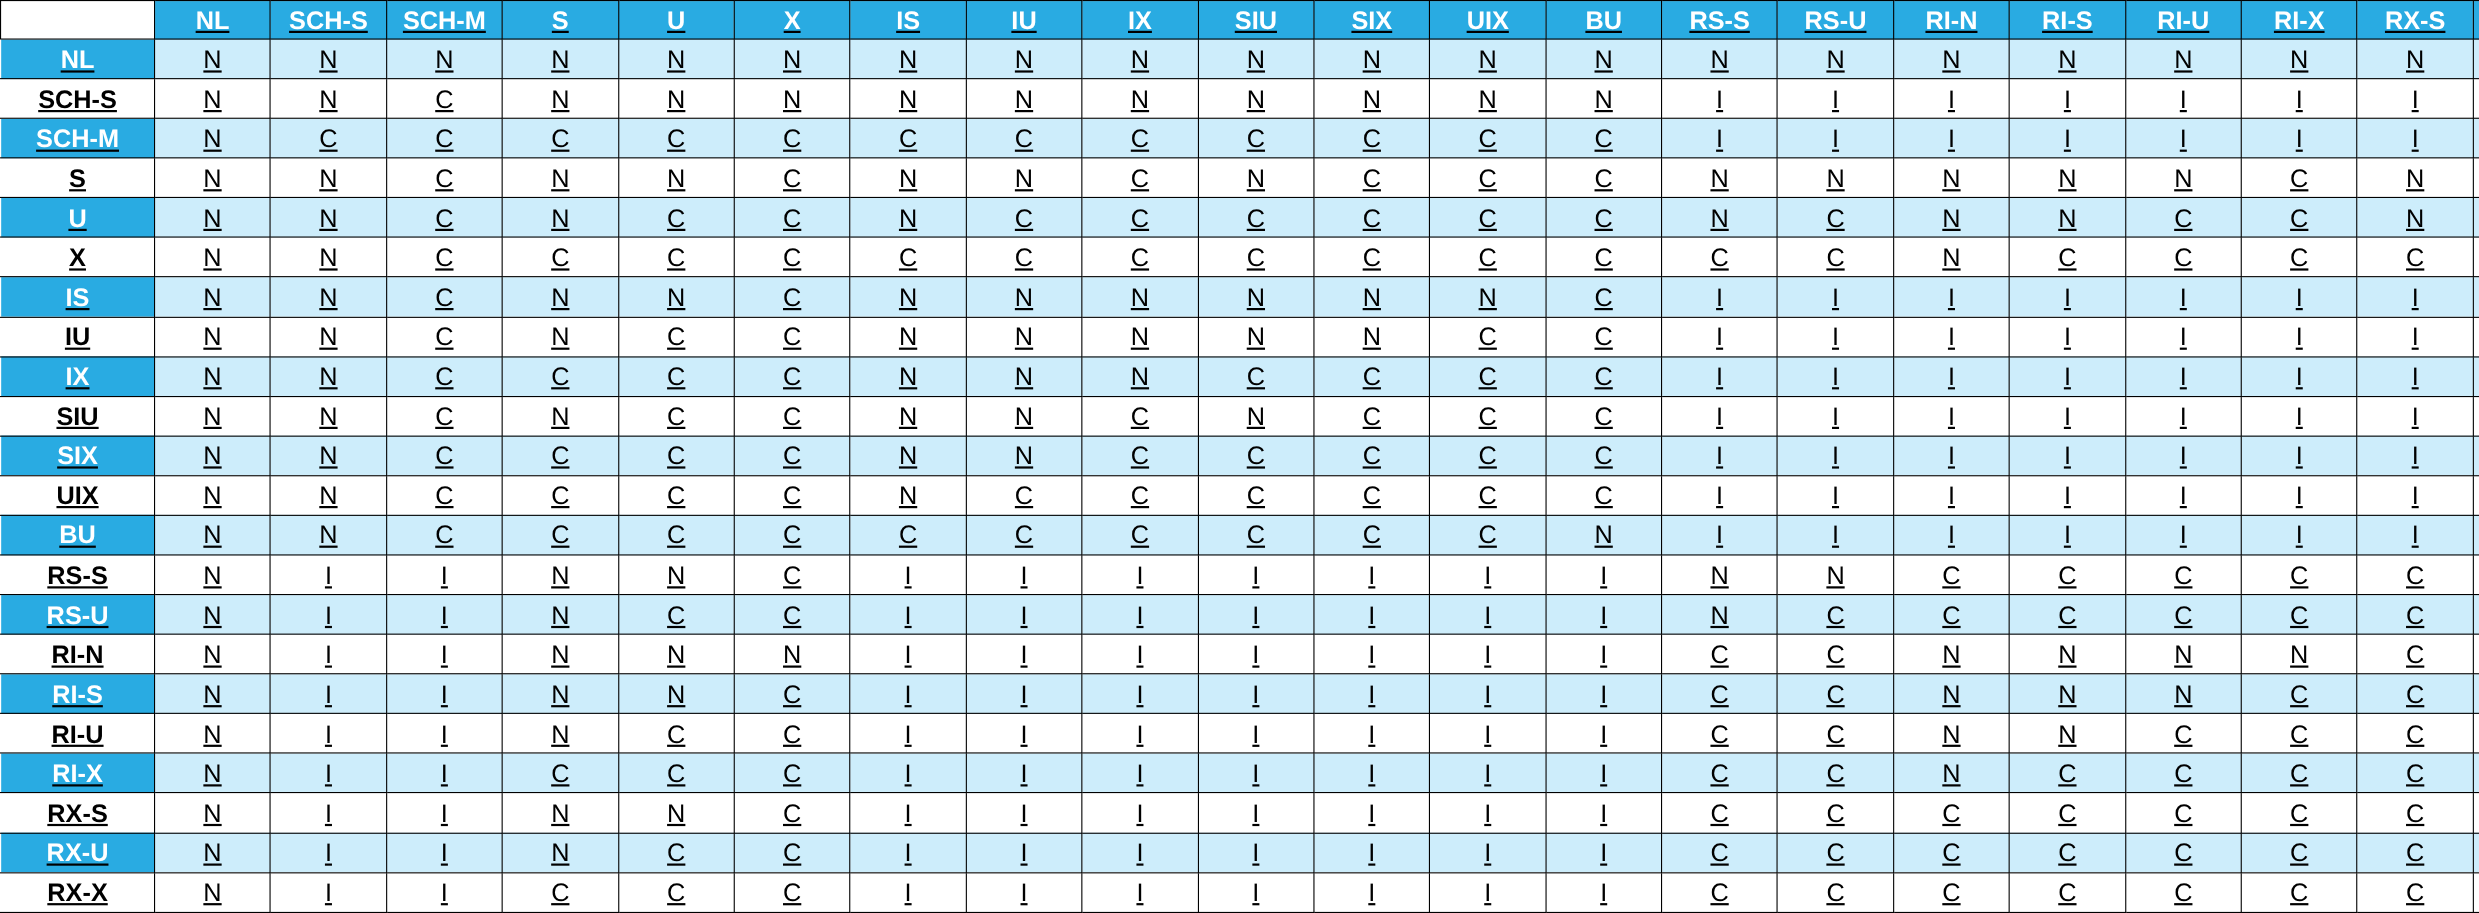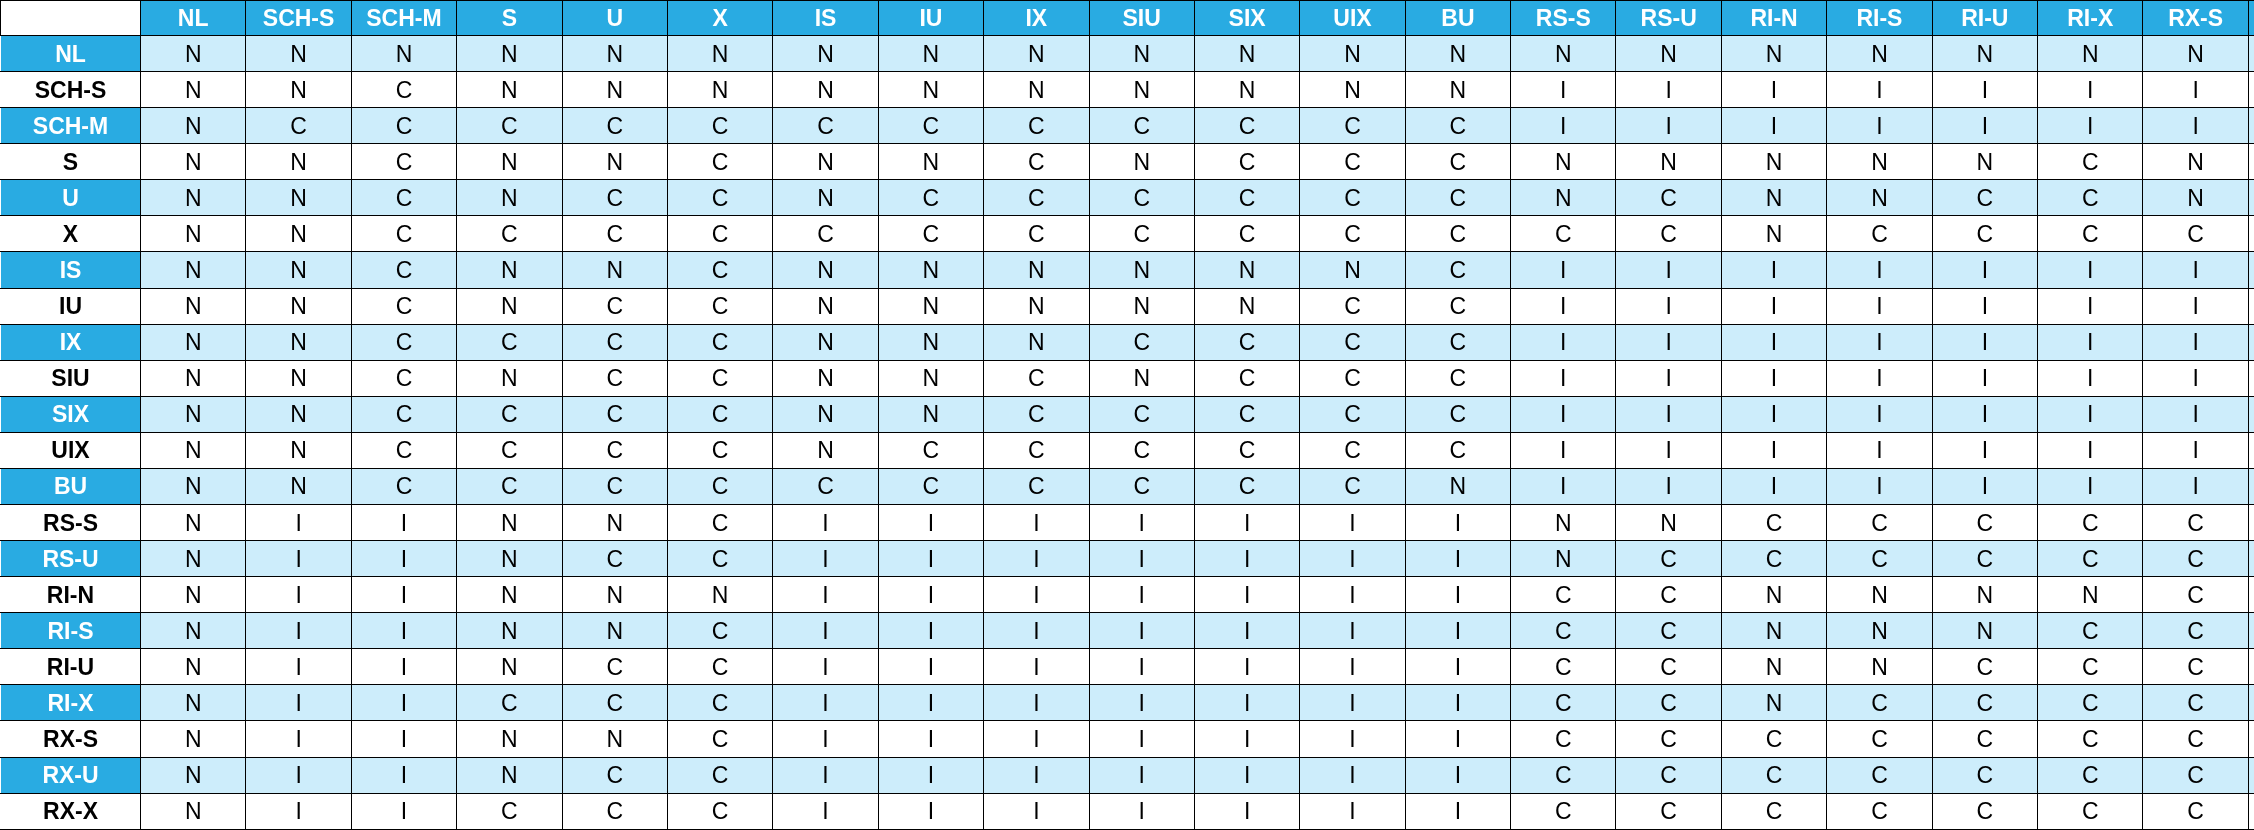--- a/index.html
+++ b/index.html
@@ -10,20 +10,21 @@
   body {
     width: 2254px;
     height: 830px;
     font-family: "Liberation Sans", sans-serif;
     overflow: hidden;
   }
   #matrix-wrap {
     width: 1846px;
     height: 830px;
     box-sizing: border-box;
+    text-decoration: underline;
   }
   table.compat-matrix {
     border-collapse: collapse;
     table-layout: fixed;
     width: 2254px;
     height: 830px;
     font-size: 23px;
   }
   table.compat-matrix col.row-header-col { width: 140px; }
   table.compat-matrix col.data-col { width: 105.4px; }

